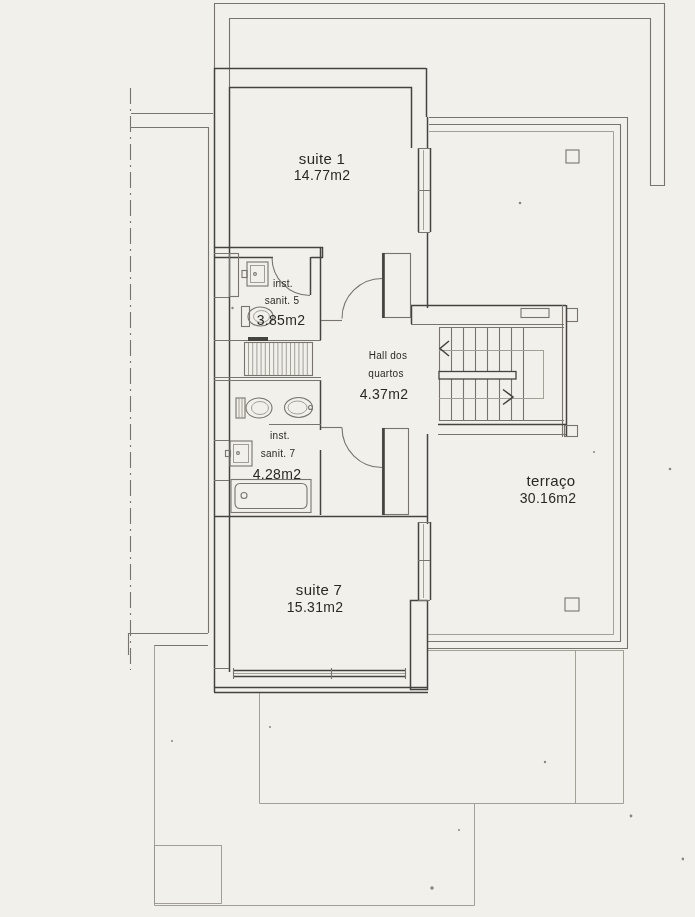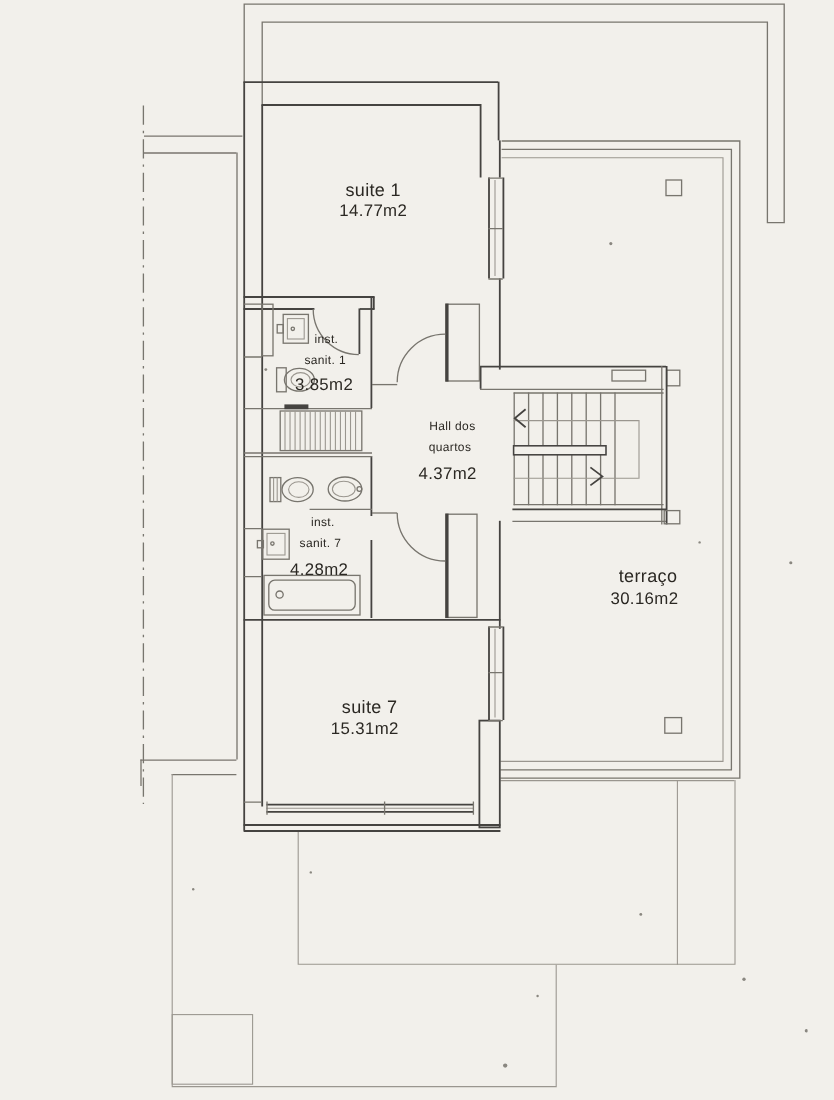--- a/index.html
+++ b/index.html
@@ -1,20 +1,20 @@
 <!DOCTYPE html>
 <html style="--paper: #f2f0eb; --line-light: #9a968f; --line-mid: #78756e; --line-dark: #454340; --text: #2b2823;"><head>
 <meta charset="utf-8">
 <style>
   :root{
     --paper:#f2f0eb; --line-light:#9a968f; --line-mid:#78756e; --line-dark:#454340; --text:#2b2823;
   }
   html,body{margin:0;padding:0;background:var(--paper);}
   .canvas{position:relative;width:673px;height:917px;background:var(--paper);overflow:hidden;
-          font-family:"Liberation Sans", sans-serif;}
+          font-family:"Liberation Sans", sans-serif;margin-left:11px;}
   svg{position:absolute;left:0;top:0;}
   .tl{stroke:var(--line-light);stroke-width:0.9;fill:none;}
   .ml{stroke:var(--line-mid);stroke-width:1.1;fill:none;}
   .dl{stroke:var(--line-dark);stroke-width:1.5;fill:none;}
   .dl2{stroke:var(--line-dark);stroke-width:2.6;fill:none;}
   .fillp{fill:var(--paper);}
   .speck{fill:#8a8780;stroke:none;}
   .label{position:absolute;transform:translateX(-50%);white-space:nowrap;color:var(--text);
          text-align:center;letter-spacing:.3px;line-height:1;}
   .rname{font-size:15px;}
@@ -211,21 +211,21 @@
     <circle class="speck" cx="448" cy="830" r="1"></circle>
     <circle class="speck" cx="534" cy="762" r="1.2"></circle>
     <circle class="speck" cx="161" cy="741" r="1"></circle>
   </g>
 </svg>
 
   <div class="label rname" style="left:311px;top:151px">suite 1</div>
   <div class="label rarea" style="left:311px;top:168px">14.77m2</div>
 
   <div class="label rmid" style="left:272px;top:279px">inst.</div>
-  <div class="label rmid" style="left:271px;top:296px">sanit. 1</div>
+  <div class="label rmid" style="left:271px;top:296px">sanit. 5</div>
   <div class="label rarea" style="left:270px;top:313px">3.85m2</div>
 
   <div class="label rmid" style="left:377px;top:351px">Hall dos</div>
   <div class="label rmid" style="left:375px;top:369px">quartos</div>
   <div class="label rarea" style="left:373px;top:387px">4.37m2</div>
 
   <div class="label rmid" style="left:269px;top:431px">inst.</div>
   <div class="label rmid" style="left:267px;top:449px">sanit. 7</div>
   <div class="label rarea" style="left:266px;top:467px">4.28m2</div>
 

